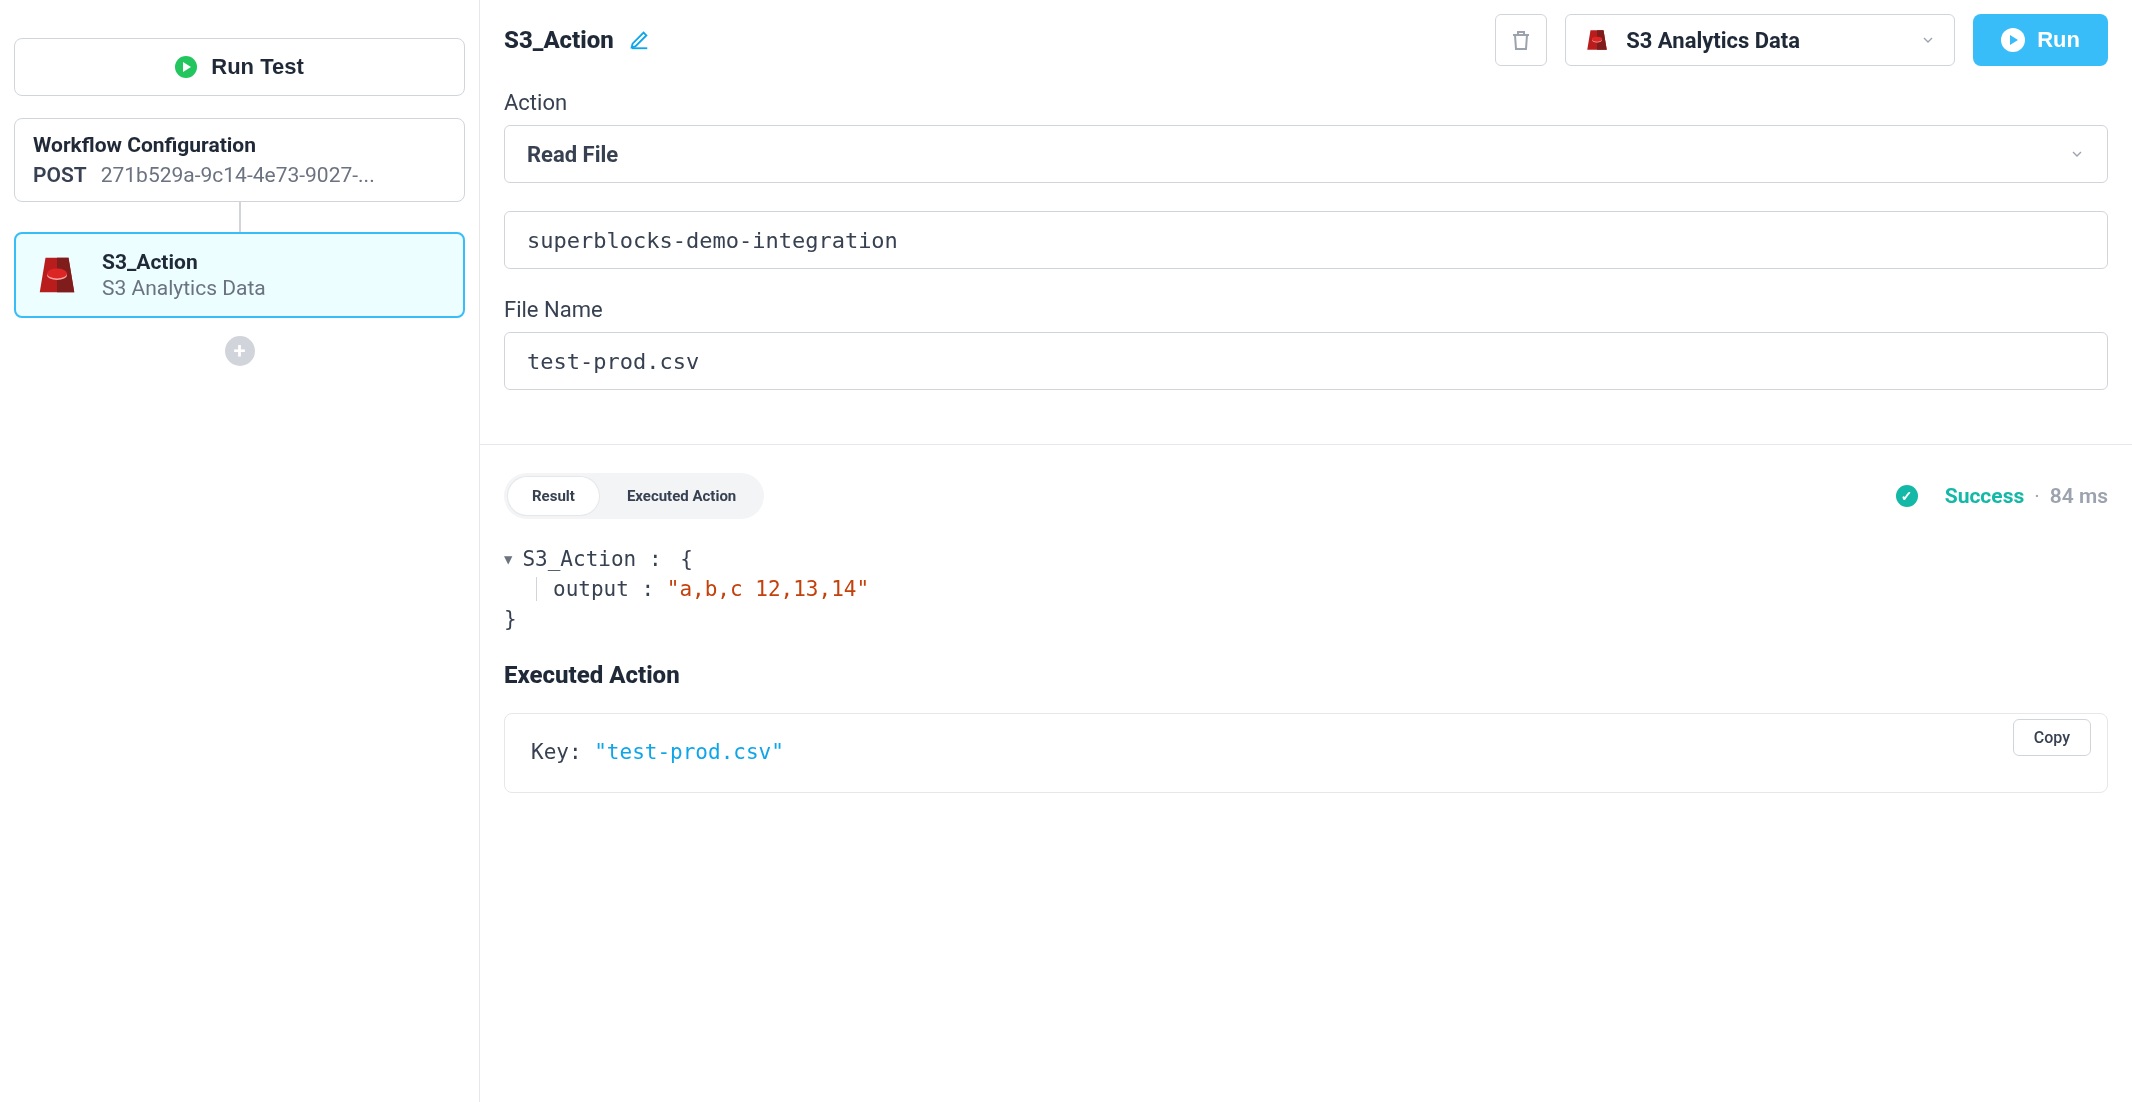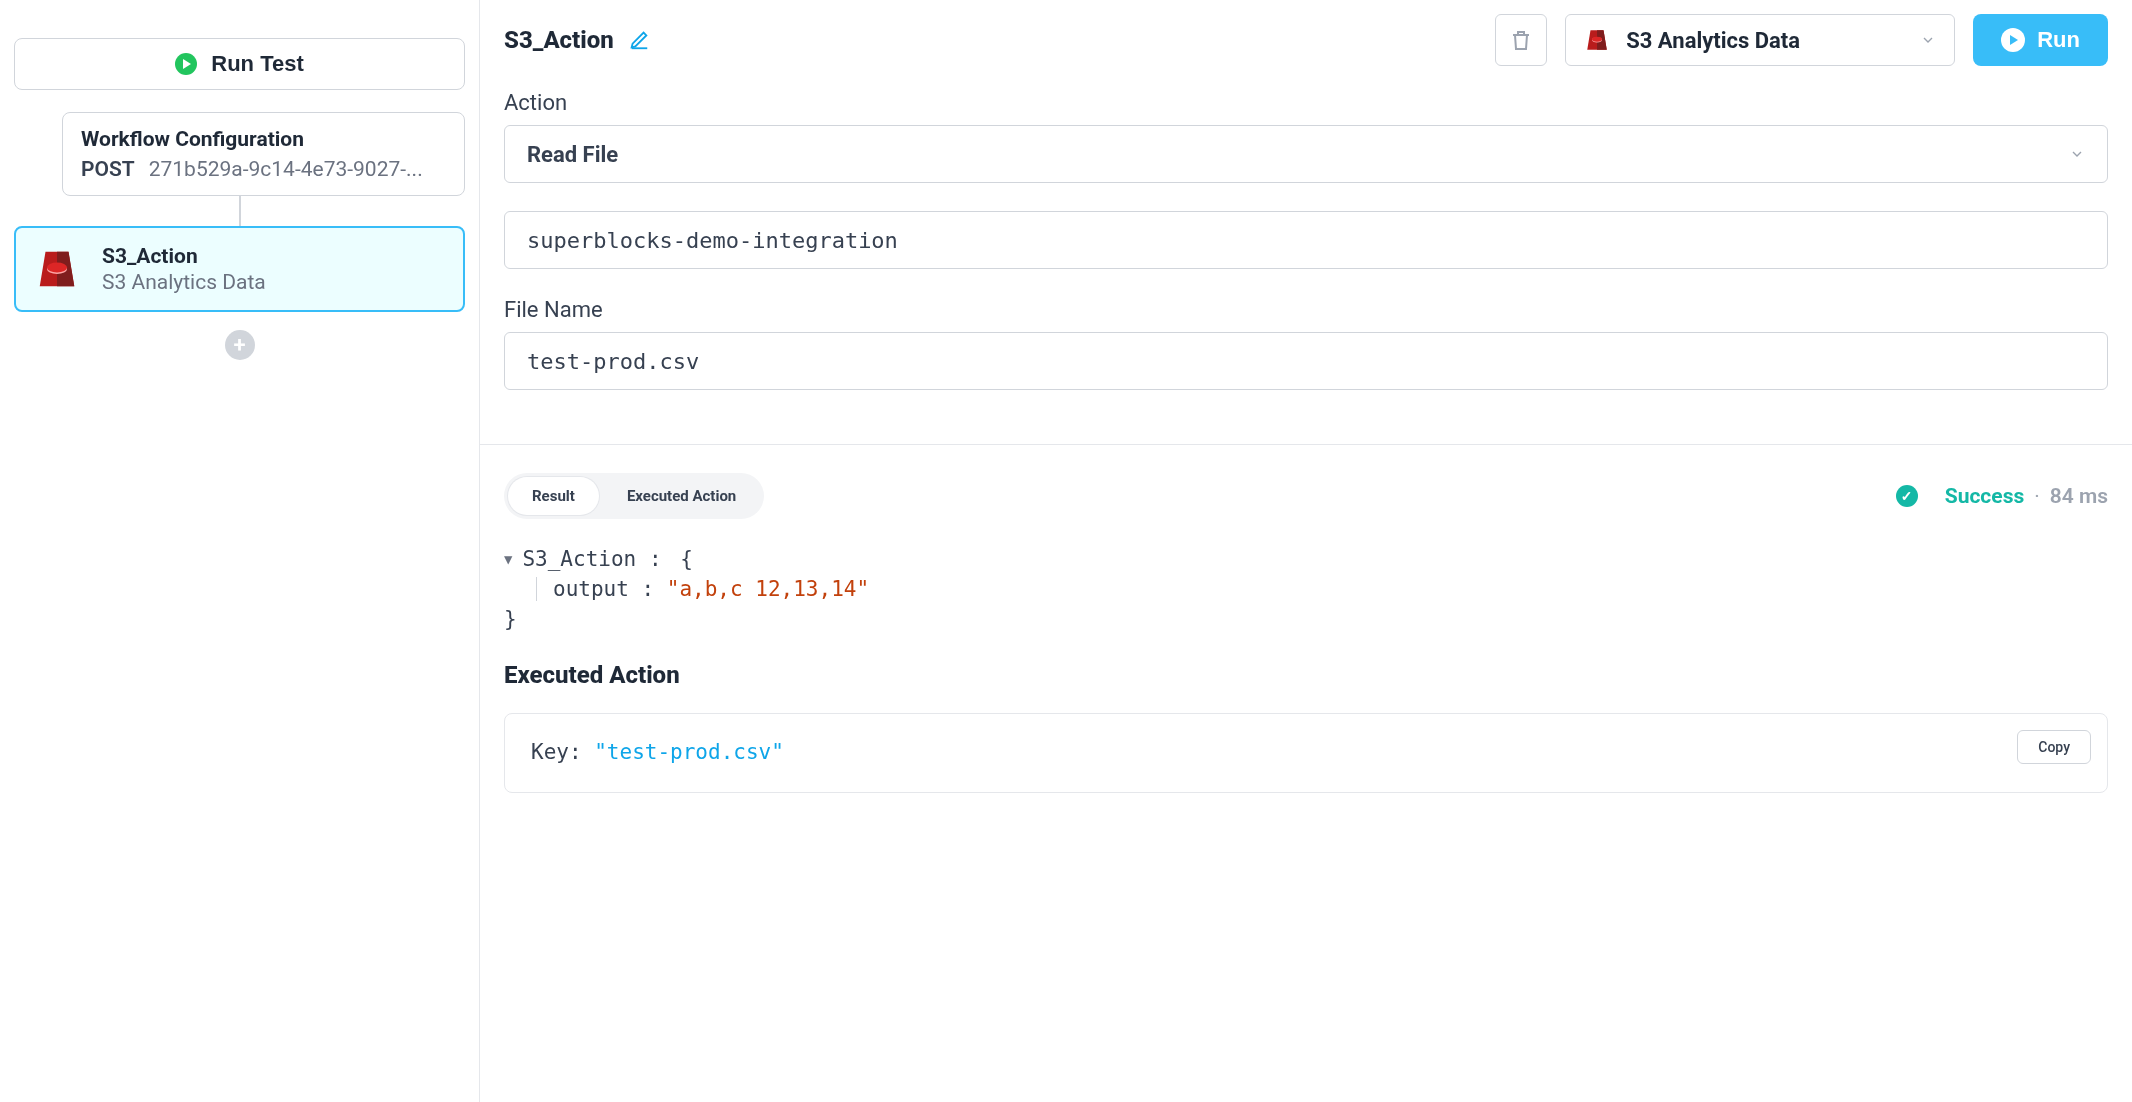--- a/index.html
+++ b/index.html
@@ -19,21 +19,21 @@
   
   .sidebar {
     width: 480px;
     padding: 38px 14px 0 14px;
     border-right: 1px solid #e5e7eb;
     display: flex;
     flex-direction: column;
     align-items: stretch;
   }
   .run-test-btn {
-    height: 52px;
+    height: 58px;
     border: 1px solid #d1d5db;
     border-radius: 8px;
     background: #fff;
     display: flex;
     align-items: center;
     justify-content: center;
     gap: 14px;
     cursor: pointer;
     font-size: 22px;
     font-weight: 600;
@@ -50,21 +50,20 @@
     border-width: 5px 0 5px 8px;
     border-color: transparent transparent transparent #fff;
     margin-left: 2px;
   }
   .wf-card {
     margin-top: 22px;
     border: 1px solid #d1d5db;
     border-radius: 8px;
     padding: 14px 18px;
     background: #fff;
-    margin-left: 48px;
   }
   .wf-title { font-weight: 700; font-size: 21px; color: #1f2937; margin-bottom: 6px; }
   .wf-sub { font-size: 21px; color: #374151; font-weight: 600; display: flex; gap: 14px; }
   .wf-sub .endpoint { color: #6b7280; font-weight: 400; white-space: nowrap; overflow: hidden; text-overflow: ellipsis; max-width: 320px;}
   .connector {
     width: 2px; height: 30px; background: #d1d5db;
     align-self: center;
   }
   .step-card {
     border: 2px solid #38bdf8;
@@ -245,26 +244,26 @@
     margin-top: 24px;
     border: 1px solid #e5e7eb;
     border-radius: 8px;
     padding: 22px 26px 28px 26px;
     position: relative;
     font-family: ui-monospace, SFMono-Regular, Menlo, Consolas, monospace;
     font-size: 21px;
     color: #374151;
   }
   .exec-card .copy-btn {
-    position: absolute; top: 16px; right: 16px;
+    position: absolute; top: 5px; right: 16px;
     border: 1px solid #d1d5db; background:#fff;
     border-radius: 6px;
     padding: 8px 20px;
     font-family: -apple-system, BlinkMacSystemFont, "Segoe UI", Roboto, sans-serif;
-    font-size: 14px; font-weight: 500; color:#374151;
+    font-size: 16px; font-weight: 500; color:#374151;
     cursor: pointer;
   }
   .exec-line { margin-top: 4px; }
   .exec-key-val { color: #0ea5e9; }
 </style>
 </head>
 <body>
 
 <div class="app">
 

